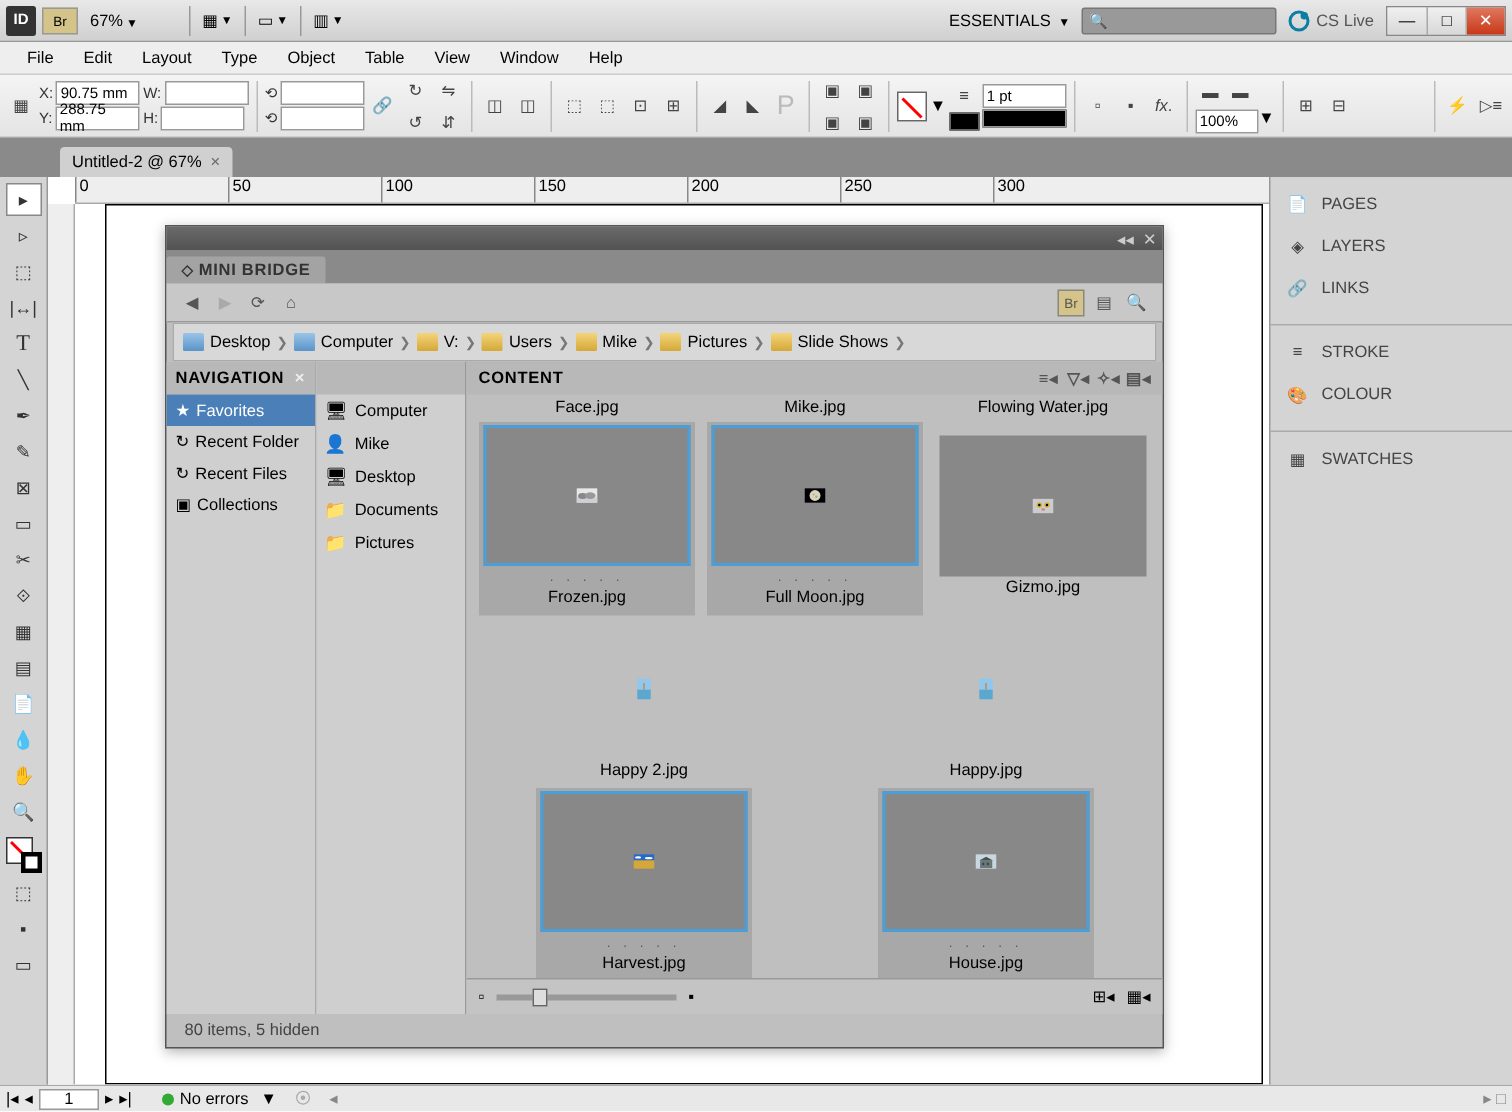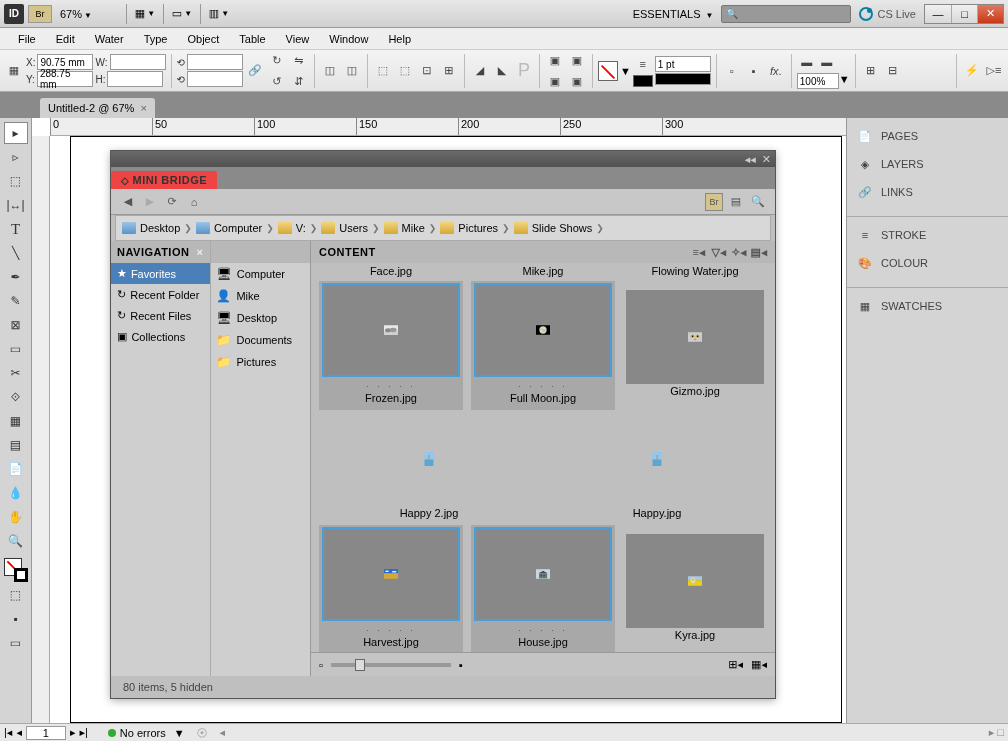--- a/index.html
+++ b/index.html
@@ -46,21 +46,21 @@
 .ruler-v{width:18px;background:#eee;border-right:1px solid #aaa;position:absolute;top:18px;left:0;bottom:0}
 .page{position:absolute;top:18px;left:38px;right:4px;bottom:0;background:#fff;border:1px solid #000}
 .rpanel{width:162px;background:#d4d4d4;border-left:1px solid #999;padding:4px 0}
 .rpanel .prow{height:28px;display:flex;align-items:center;padding:0 10px;gap:8px;cursor:pointer;color:#444;font-size:11px}
 .rpanel .prow .pico{width:16px;height:16px;display:flex;align-items:center;justify-content:center}
 .rpanel .psep{height:1px;background:#aaa;margin:10px 0 4px 0}
 
 .mb{position:absolute;left:110px;top:150px;width:666px;height:549px;background:#bfbfbf;border:1px solid #555;box-shadow:0 2px 8px rgba(0,0,0,.3);display:flex;flex-direction:column}
 .mb-top{height:16px;background:linear-gradient(#6a6a6a,#525252);display:flex;justify-content:flex-end;align-items:center;padding:0 4px;gap:6px;color:#ccc;font-size:9px}
 .mb-tab{height:22px;background:#8a8a8a;display:flex;align-items:flex-end}
-.mb-tab .t{background:#ef4444;padding:3px 10px;font-size:10px;font-weight:bold;letter-spacing:.5px;color:#333;border-radius:2px 2px 0 0}
+.mb-tab .t{background:#a3a3a3;padding:3px 10px;font-size:10px;font-weight:bold;letter-spacing:.5px;color:#333;border-radius:2px 2px 0 0}
 .mb-nav{height:26px;background:#c8c8c8;border-bottom:1px solid #999;display:flex;align-items:center;padding:0 8px;gap:4px}
 .mb-nav .nico{width:18px;height:18px;color:#555;cursor:pointer;display:flex;align-items:center;justify-content:center}
 .mb-nav .spacer{flex:1}
 .mb-crumb{height:26px;background:#d8d8d8;border:1px solid #aaa;margin:0 4px;display:flex;align-items:center;padding:0 6px;gap:2px;font-size:11px}
 .mb-crumb .ci{display:flex;align-items:center;gap:4px;cursor:pointer}
 .mb-crumb .fico{width:14px;height:12px;background:linear-gradient(#f4d47a,#d4a838);border-radius:1px}
 .mb-crumb .dico{width:14px;height:12px;background:linear-gradient(#9ac4e8,#5a94c8);border-radius:1px}
 .mb-crumb .car{color:#777;font-size:9px;padding:0 2px}
 .mb-body{flex:1;display:flex;overflow:hidden}
 .mb-left{width:200px;display:flex;border-right:1px solid #999}
@@ -122,21 +122,21 @@
   <div class="winbtns">
     <div>—</div>
     <div>□</div>
     <div class="close">✕</div>
   </div>
 </div>
 
 <div class="menubar" id="menubar">
     <span>File</span>
     <span>Edit</span>
-    <span>Water</span>
+    <span>Layout</span>
     <span>Type</span>
     <span>Object</span>
     <span>Table</span>
     <span>View</span>
     <span>Window</span>
     <span>Help</span>
   </div>
 
 <div class="ctrlbar">
   <div class="ico">▦</div>
@@ -538,32 +538,20 @@
                   <rect width="138" height="94" fill="#c8d8e0"></rect>
                   <rect x="30" y="40" width="80" height="50" fill="#6a7878"></rect>
                   <polygon points="25,40 70,15 115,40" fill="#485050"></polygon>
                   <rect x="45" y="55" width="12" height="16" fill="#384040"></rect>
                   <rect x="75" y="55" width="12" height="16" fill="#384040"></rect>
                 </svg>
               </div>
               <div class="rating">. . . . .</div>
               <div class="fname">House.jpg</div>
             </div>
-            <div class="cell">
-              <div class="thumb">
-                <svg viewBox="0 0 138 94" width="138" height="94">
-                  <rect width="138" height="40" fill="#a8c8e0"></rect>
-                  <rect y="40" width="138" height="54" fill="#e8d018"></rect>
-                  <ellipse cx="50" cy="40" rx="24" ry="28" fill="#e8d4a8"></ellipse>
-                  <circle cx="42" cy="35" r="3" fill="#000"></circle>
-                  <circle cx="58" cy="35" r="3" fill="#000"></circle>
-                </svg>
-              </div>
-              <div class="fname">Kyra.jpg</div>
-            </div>
           </div>
         </div>
       <div class="mb-foot">
         <span class="nico">▫</span>
         <div class="slider">
             <div class="h"></div>
           </div>
         <span class="nico">▪</span>
         <div class="spacer"></div>
         <span class="nico">⊞◂</span>

